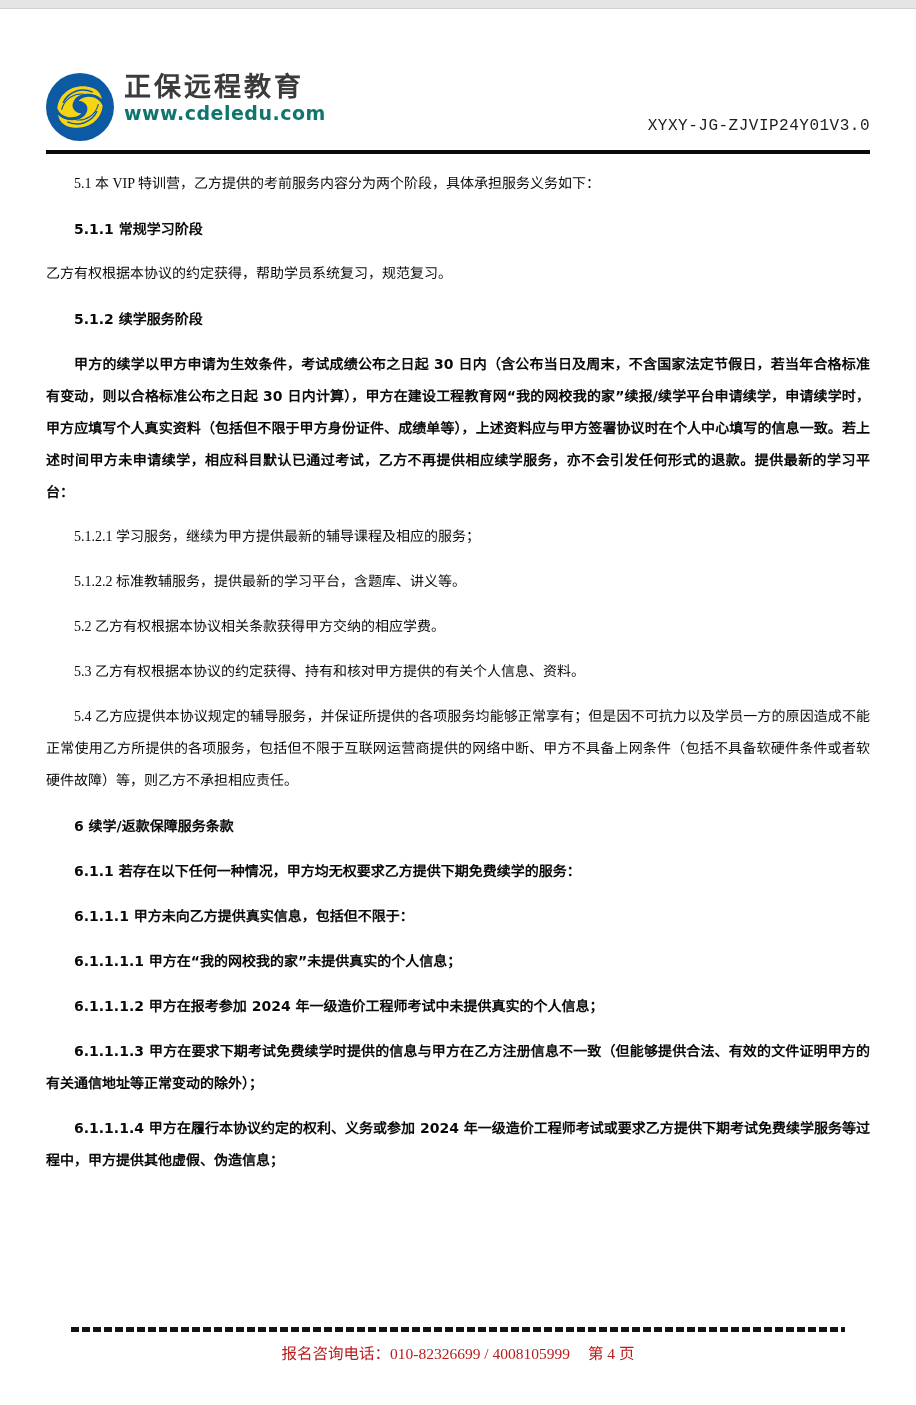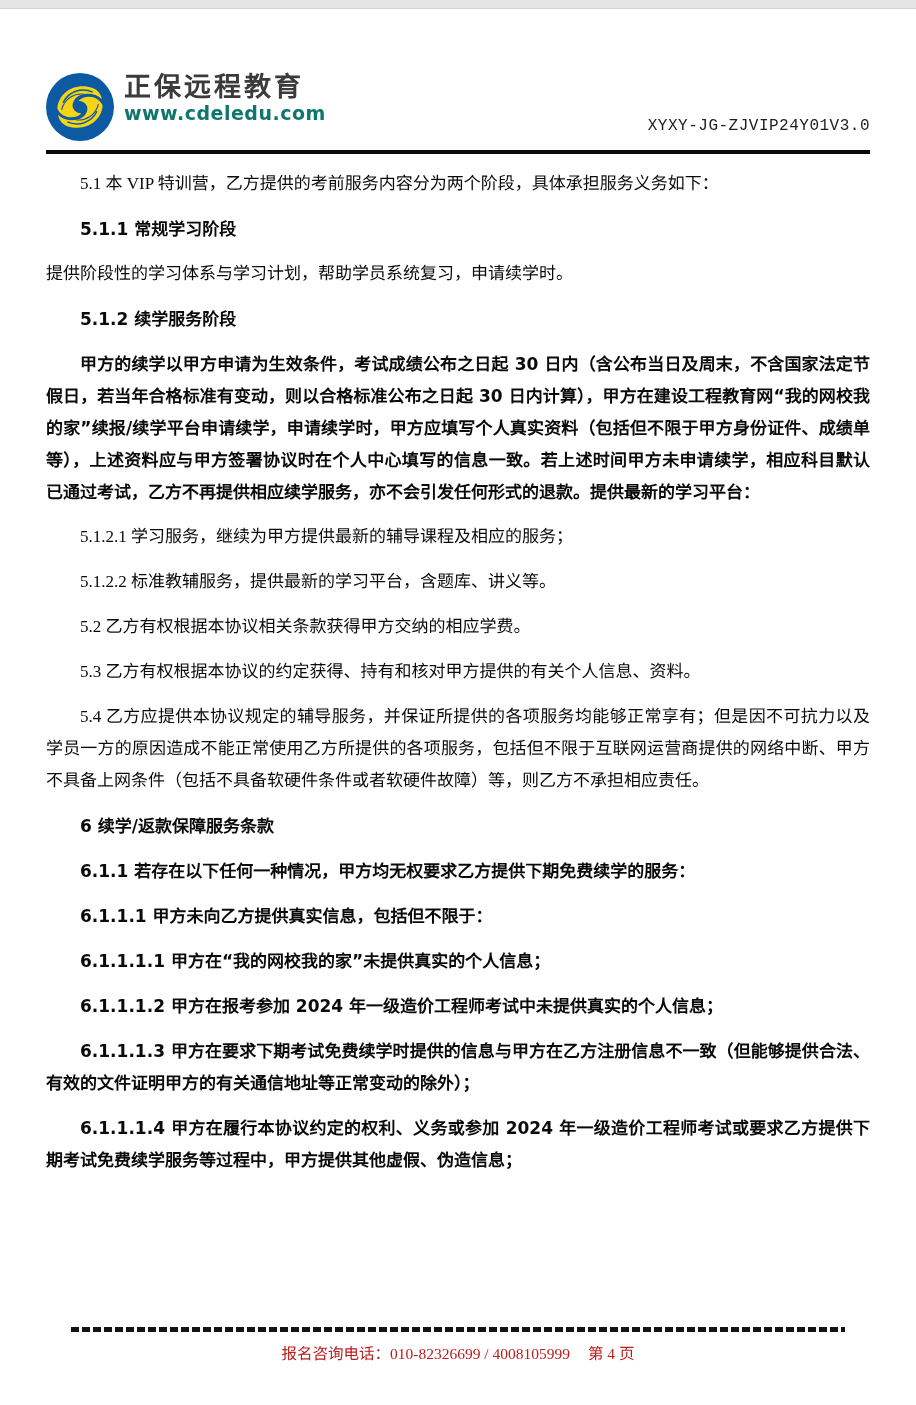--- a/index.html
+++ b/index.html
@@ -39,21 +39,21 @@
     font-family:"Liberation Mono","DejaVu Sans Mono",monospace;
     font-size:16px;color:#1d1d1d;letter-spacing:0.5px;
     padding-bottom:6px;
   }
   .header-rule{
     margin:9px 46px 0;
     height:4px;background:#0a0a0a;
   }
   .doc-body{
     margin:14px 46px 0;
-    font-size:17px;
+    font-size:14px;
   }
   .para{
     line-height:32px;
     margin:0 0 13px 0;
     text-align:justify;
   }
   .indent{text-indent:2em;}
   .bold{
     font-family:"DejaVu Sans","Liberation Sans",sans-serif;
     font-weight:bold;
@@ -109,21 +109,21 @@
   </div>
 
   <div class="header-rule"></div>
 
   <div class="doc-body">
 
     <p class="para indent">5.1 本 VIP 特训营，乙方提供的考前服务内容分为两个阶段，具体承担服务义务如下：</p>
 
     <p class="para indent bold">5.1.1 常规学习阶段</p>
 
-    <p class="para">提供阶段性的学习体系与学习计划，帮助学员系统复习，申请续学时。</p>
+    <p class="para">乙方有权根据本协议的约定获得，帮助学员系统复习，规范复习。</p>
 
     <p class="para indent bold">5.1.2 续学服务阶段</p>
 
     <p class="para indent bold"><span class="u">甲方的续学以甲方申请为生效条件，考试成绩公布之日起 30 日内（含公布当日及周末，不含国家法定节假日，若当年合格标准有变动，则以合格标准公布之日起 30 日内计算），甲方在建设工程教育网“我的网校我的家”续报/续学平台申请续学，申请续学时，甲方应填写个人真实资料（包括但不限于甲方身份证件、成绩单等），上述资料应与甲方签署协议时在个人中心填写的信息一致。若上述时间甲方未申请续学，相应科目默认已通过考试，乙方不再提供相应续学服务，亦不会引发任何形式的退款。</span><span>提供最新的学习平台：</span></p>
 
     <p class="para indent">5.1.2.1 学习服务，继续为甲方提供最新的辅导课程及相应的服务；</p>
 
     <p class="para indent">5.1.2.2 标准教辅服务，提供最新的学习平台，含题库、讲义等。</p>
 
     <p class="para indent">5.2 乙方有权根据本协议相关条款获得甲方交纳的相应学费。</p>

